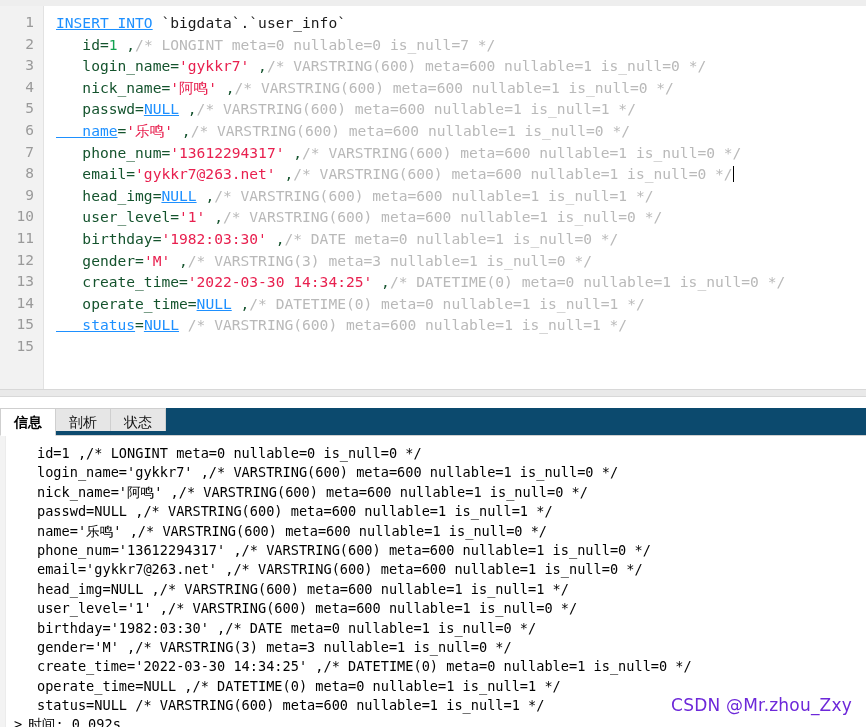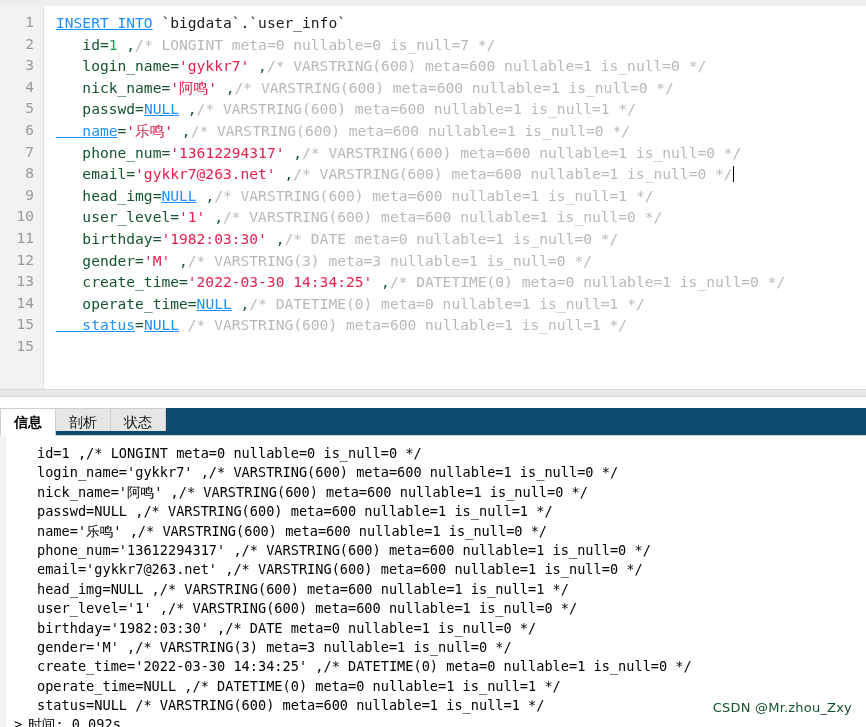--- a/index.html
+++ b/index.html
@@ -178,22 +178,22 @@
     color: #000000;
     margin-right: 6px;
   }
 
   
   .watermark {
     position: absolute;
     right: 14px;
     bottom: 12px;
     font-family: "DejaVu Sans", "Liberation Sans", sans-serif;
-    font-size: 13px;
-    color: #14532d;
+    font-size: 17px;
+    color: #6d28d9;
     letter-spacing: 0.2px;
     user-select: none;
     pointer-events: none;
   }
 </style>
 </head>
 <body>
 
 <div id="app">
 

